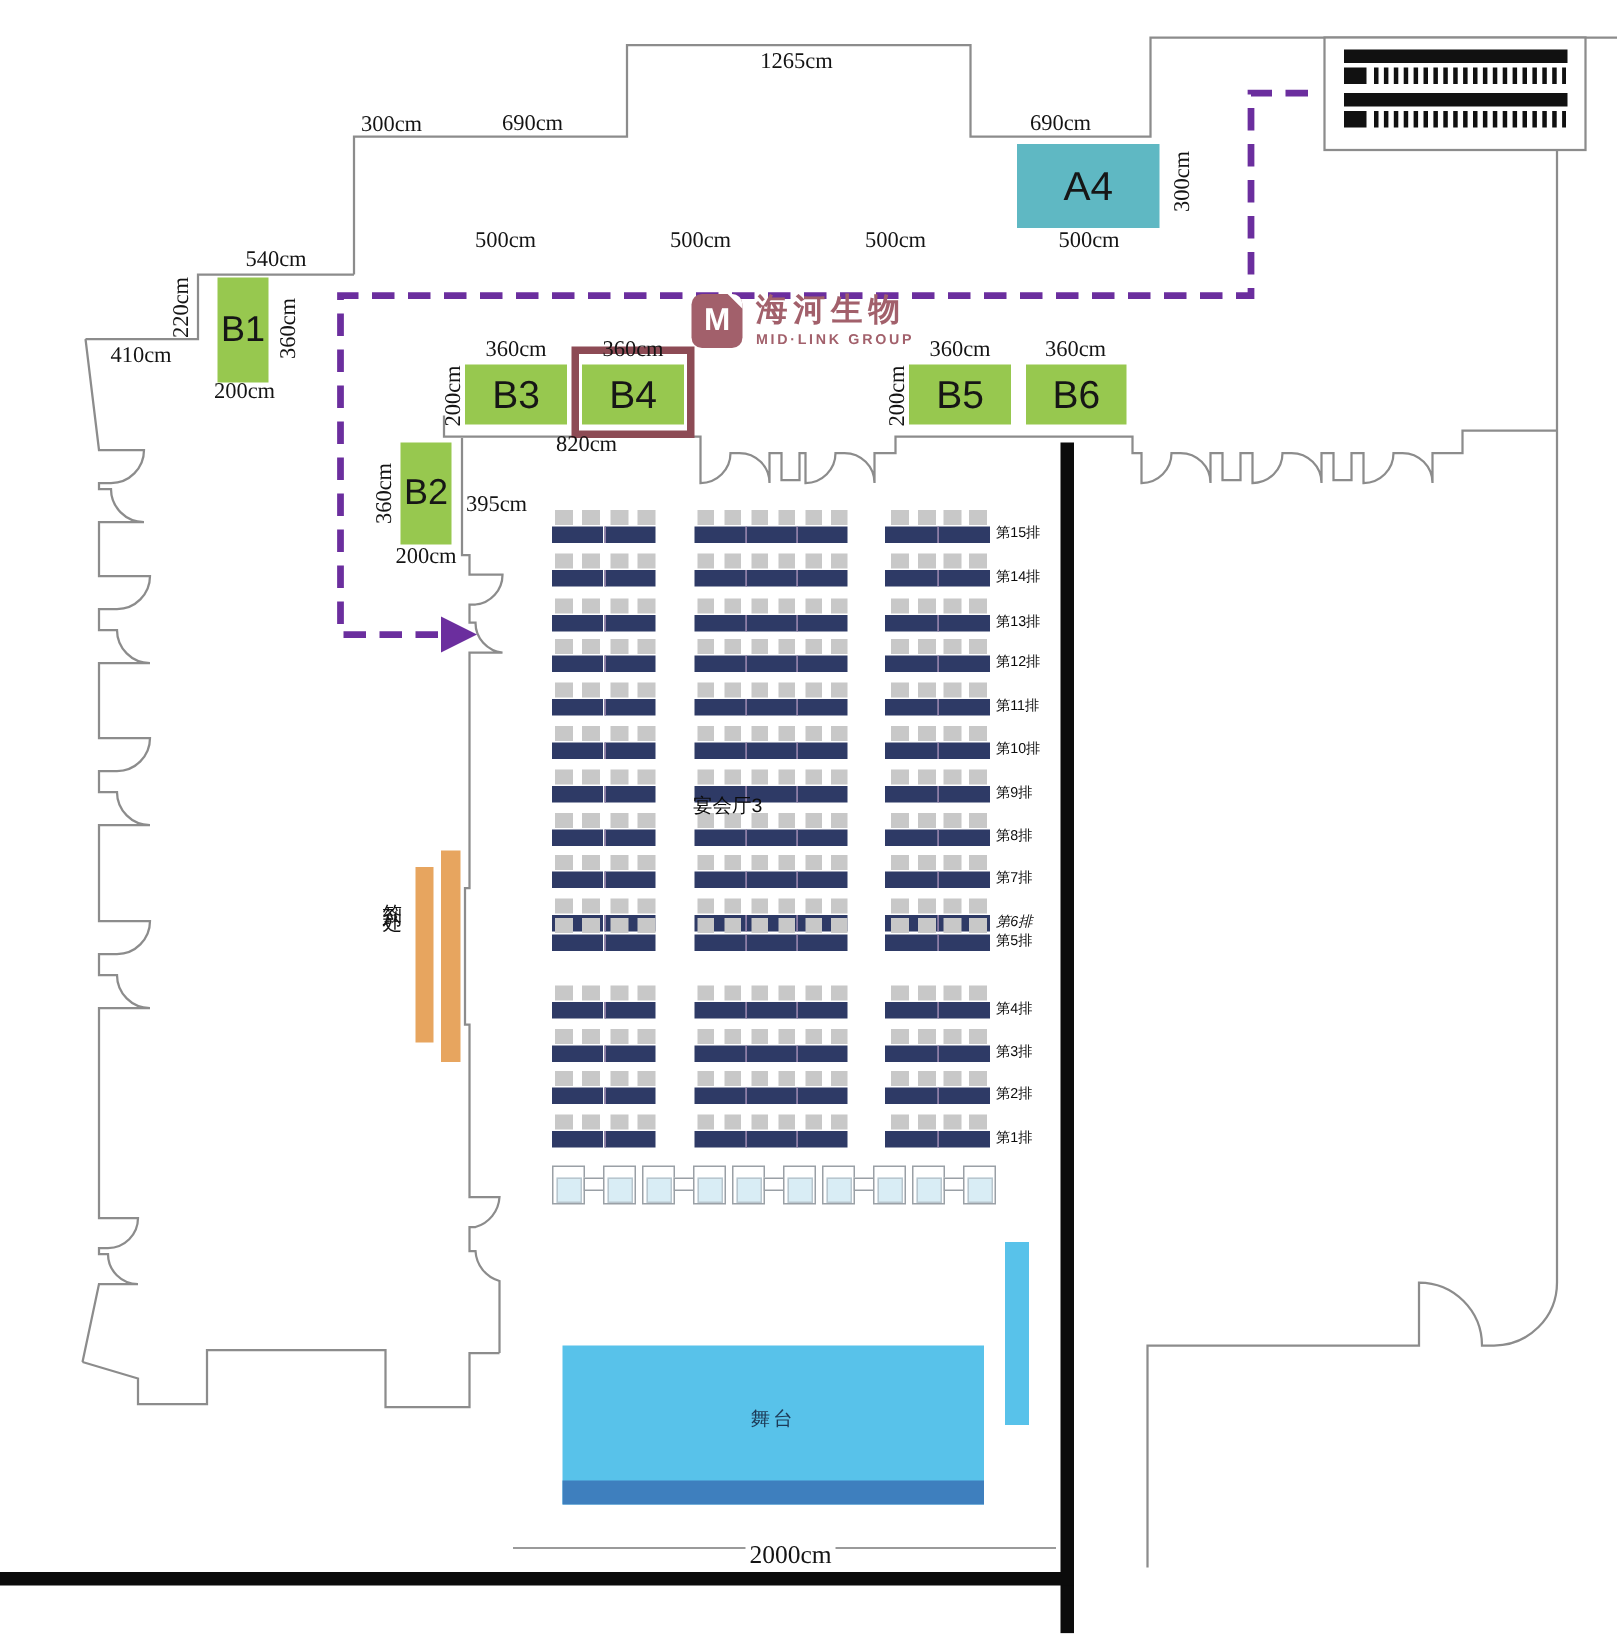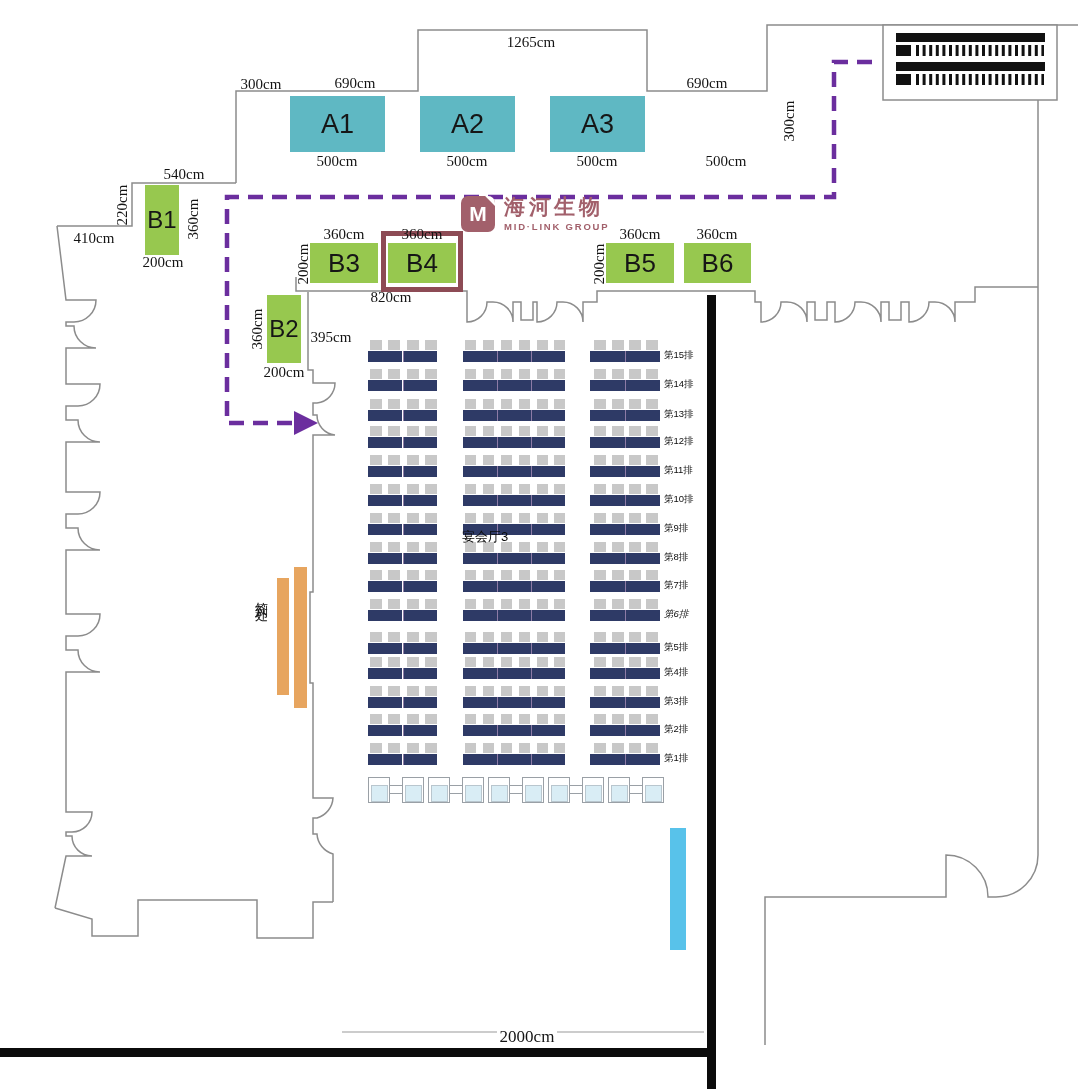--- a/index.html
+++ b/index.html
@@ -95,28 +95,22 @@
       <path d="M 916,79.5 H 1044" stroke="#111" stroke-width="11" fill="none" stroke-dasharray="3 3.6"></path>
     </g>
 
     <rect x="707" y="295" width="9" height="794" style="fill:var(--barBlack)"></rect>
     <rect x="0" y="1048" width="716" height="9" style="fill:var(--barBlack)"></rect>
 
     <path d="M 872,62 H 834 V 197 H 227 V 423 H 294" fill="none" style="stroke:var(--route)" stroke-width="4.5" stroke-dasharray="15 9"></path>
     <polygon points="294,411 318,423 294,435" style="fill:var(--route)"></polygon>
   </svg>
 
-  <div class="booth ba" style="left:290px;top:96px">
-      <span>A1</span>
-    </div>
-  <div class="booth ba" style="left:420px;top:96px">
-      <span>A2</span>
-    </div>
-  <div class="booth ba" style="left:550px;top:96px">
-      <span>A3</span>
+  <div class="booth ba" style="left:678px;top:96px">
+      <span>A4</span>
     </div>
 
   <div class="booth bb bvert" style="left:145px;top:185px">
       <span>B1</span>
     </div>
   <div class="booth bb bvert" style="left:267px;top:295px;height:68px">
       <span>B2</span>
     </div>
   <div class="booth bb bhorz" style="left:310px;top:243px">
       <span>B3</span>
@@ -463,21 +457,21 @@
         <div class="sgroup" style="left: 222px;">
           <div class="chair" style="left: 4px; width: 12px;"></div>
           <div class="chair" style="left: 22px; width: 12px;"></div>
           <div class="chair" style="left: 39px; width: 12px;"></div>
           <div class="chair" style="left: 56px; width: 12px;"></div>
           <div class="stable" style="left: 0px; width: 35px;"></div>
           <div class="stable tdiv" style="left: 35px; width: 35px;"></div>
         </div>
         <div class="rowlab">第6排</div>
       </div>
-      <div class="seat-row" style="top: 292px;">
+      <div class="seat-row" style="top: 272px;">
         <div class="sgroup" style="left: 0px;">
           <div class="chair" style="left: 2px; width: 12px;"></div>
           <div class="chair" style="left: 20px; width: 12px;"></div>
           <div class="chair" style="left: 39px; width: 12px;"></div>
           <div class="chair" style="left: 57px; width: 12px;"></div>
           <div class="stable" style="left: 0px; width: 34px;"></div>
           <div class="stable tdiv" style="left: 35px; width: 34px;"></div>
         </div>
         <div class="sgroup" style="left: 95px;">
           <div class="chair" style="left: 2px; width: 11px;"></div>
@@ -668,15 +662,19 @@
         <div class="vsq" style="left:34px">
           <i></i>
         </div>
       </div>
     </div>
 
   <div class="obar" style="left:277px;top:578px;width:12px;height:117px"></div>
   <div class="obar" style="left:294px;top:567px;width:13px;height:141px"></div>
   <div id="signin-label">签到处</div>
 
+  <div id="stage">
+    <div class="lab">舞台</div>
+    <div class="edge"></div>
+  </div>
   <div id="sidebar-screen"></div>
 
 </div>
 
 </body></html>

